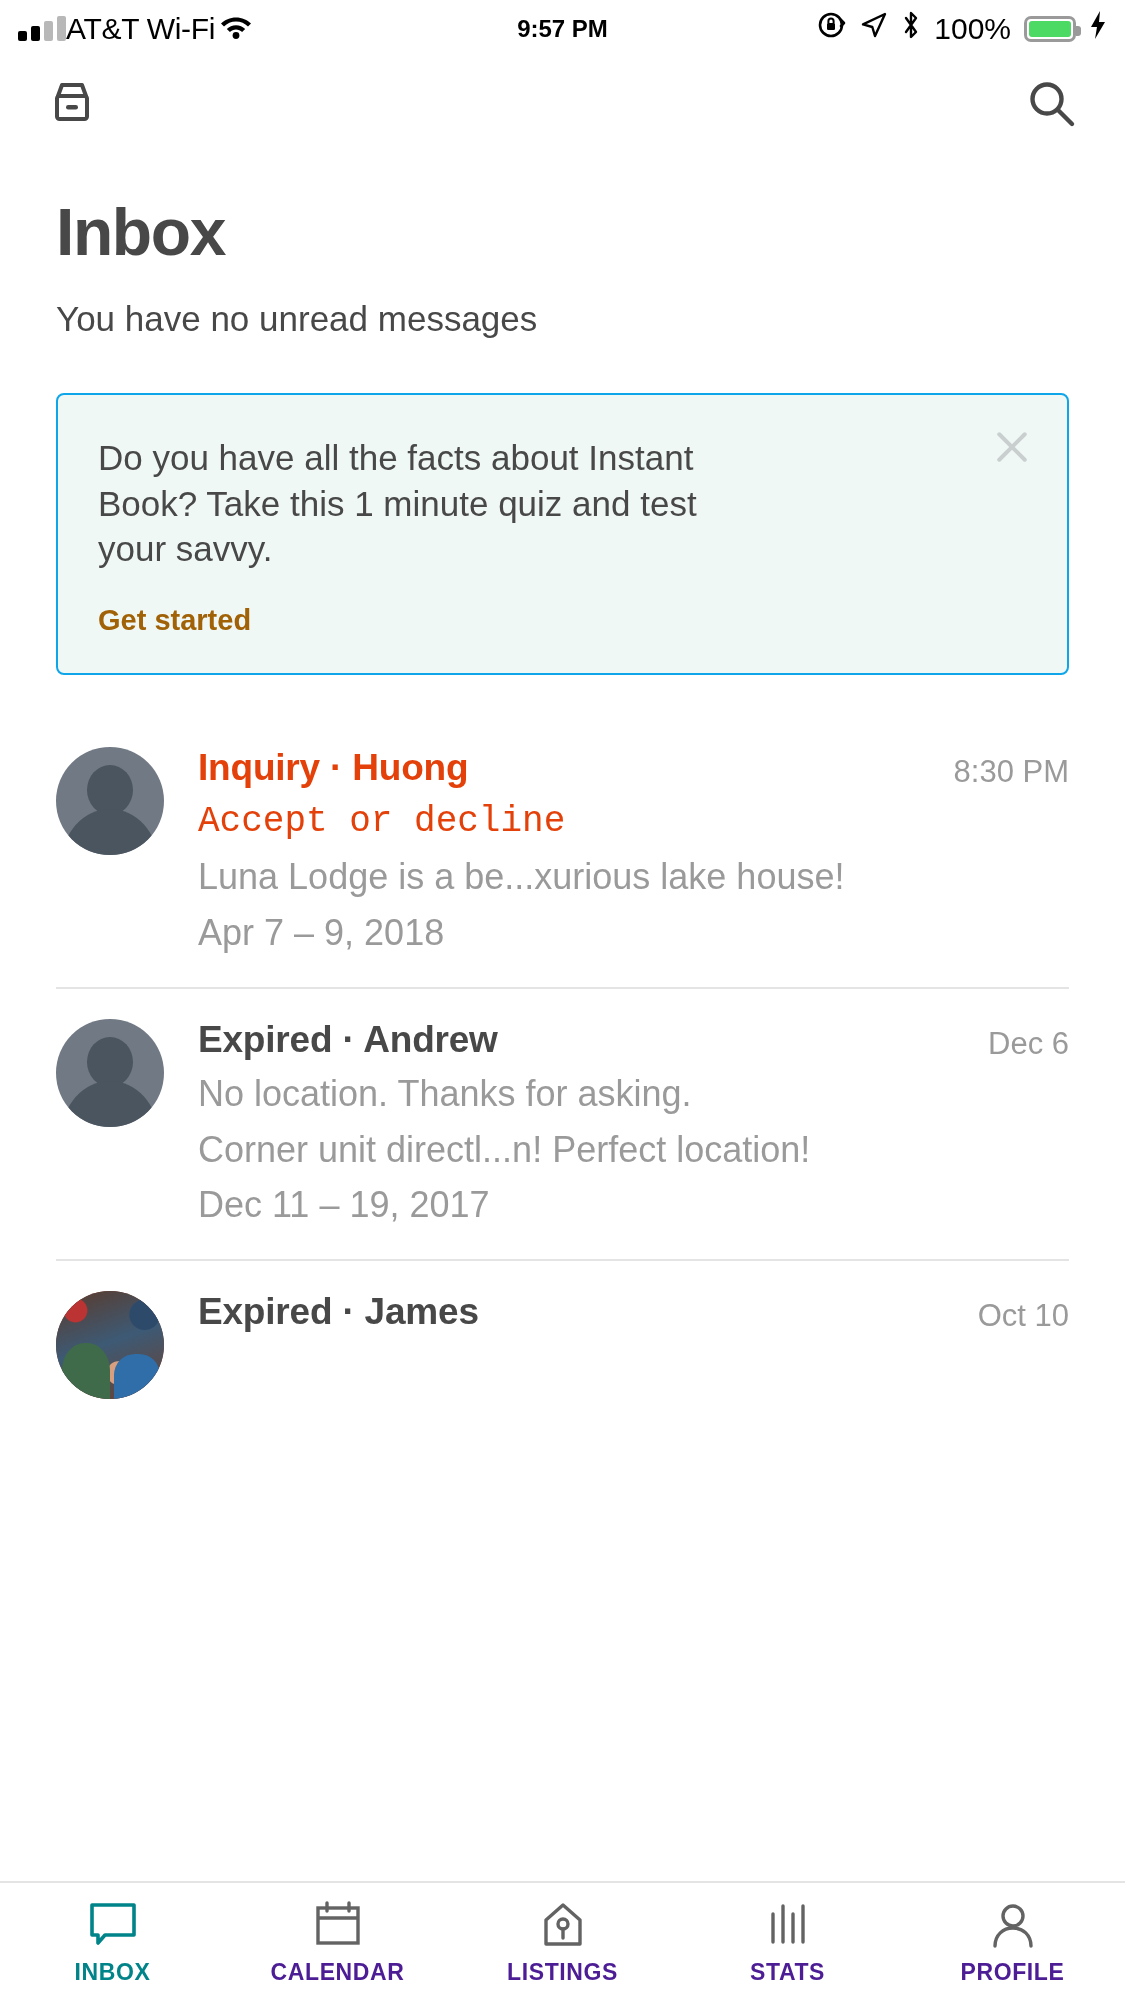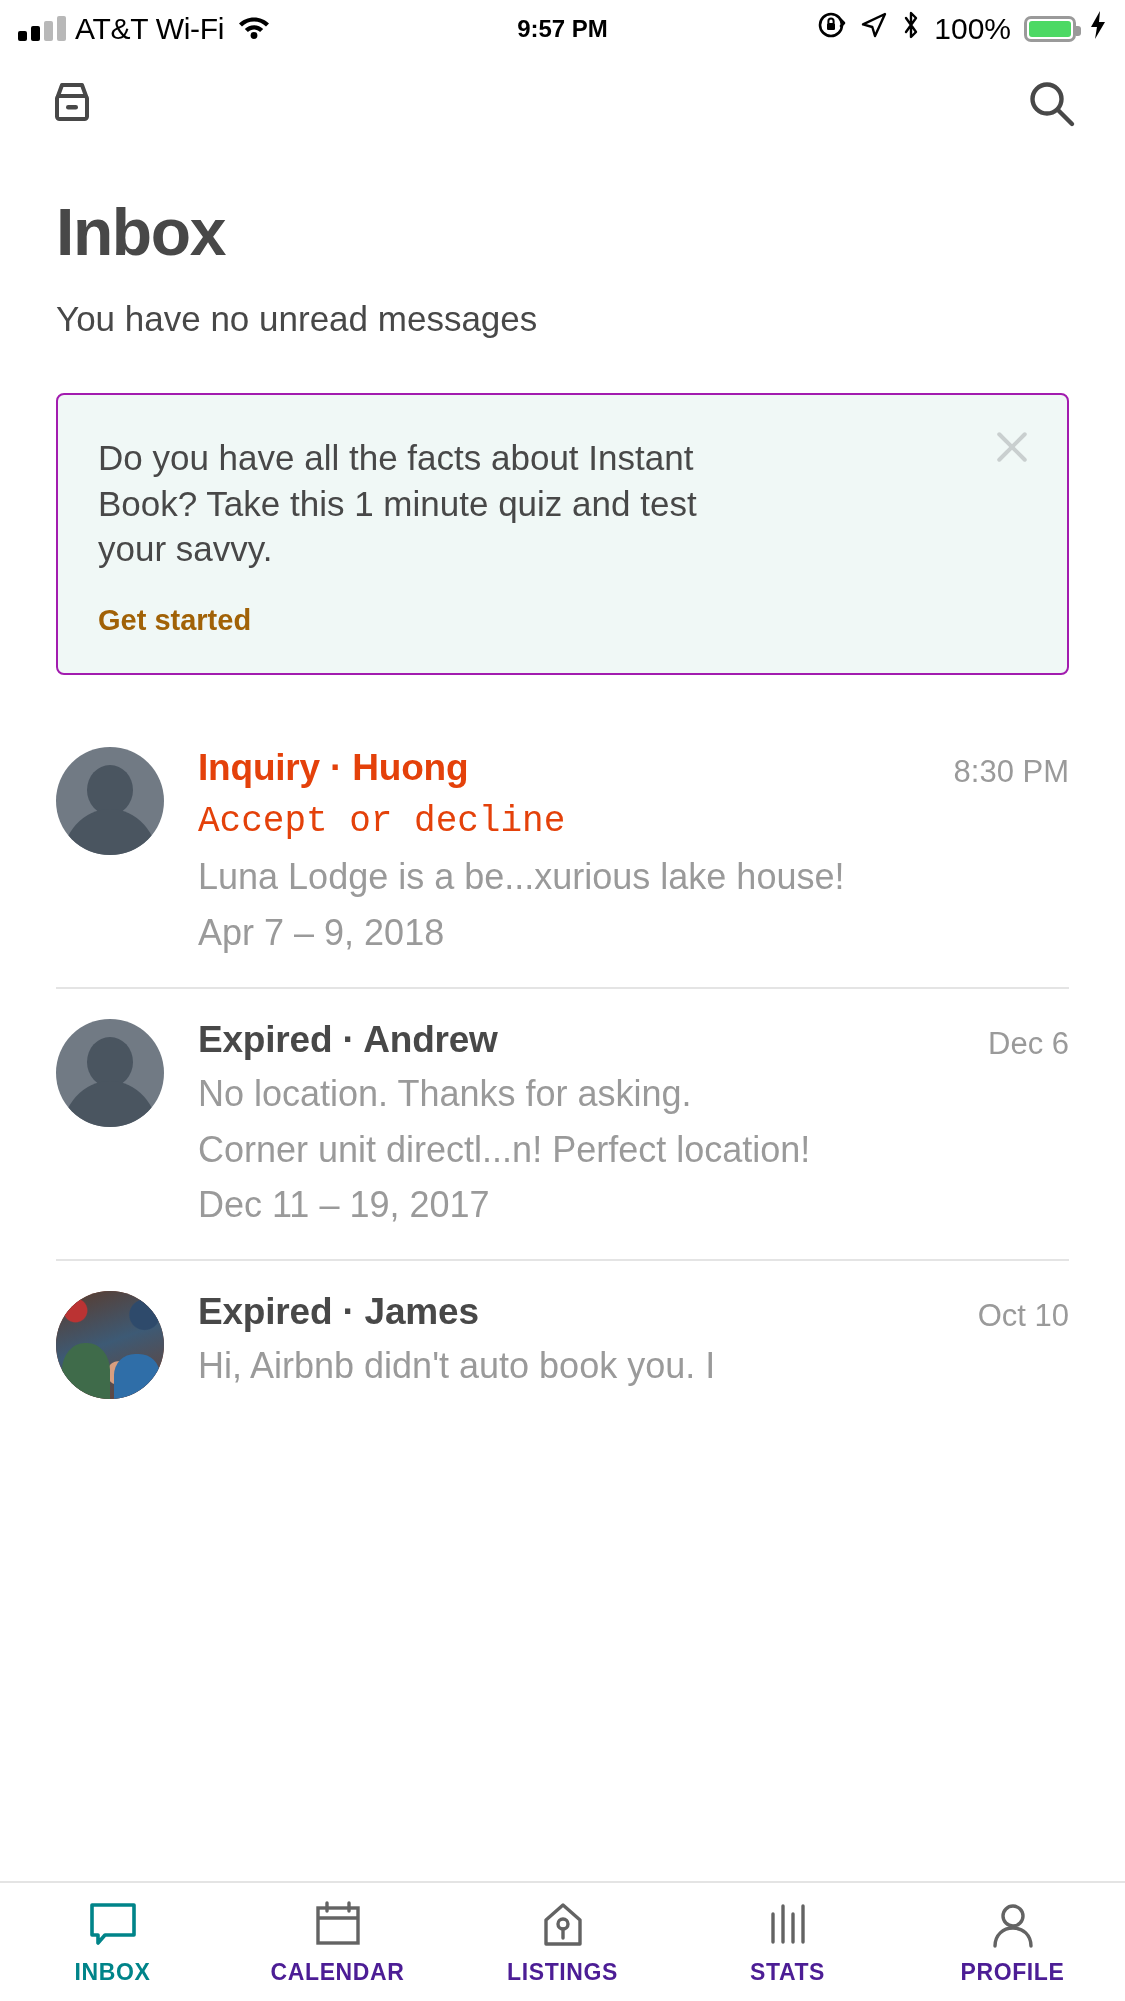--- a/index.html
+++ b/index.html
@@ -16,21 +16,21 @@
   .statusbar {
     height:58px;
     display:flex;
     align-items:center;
     padding:0 18px;
     font-size:31px;
     font-weight:bold;
     color:#000;
     position:relative;
   }
-  .sb-left { display:flex; align-items:center; gap:9px; }
+  .sb-left { display:flex; align-items:center; }
   .signal { display:flex; align-items:flex-end; gap:4px; height:24px; }
   .signal i { width:9px; border-radius:2px; background:#000; display:block; }
   .signal i:nth-child(1){ height:10px; }
   .signal i:nth-child(2){ height:15px; }
   .signal i:nth-child(3){ height:20px; background:#b8b8b8; }
   .signal i:nth-child(4){ height:25px; background:#b8b8b8; }
   .carrier { font-size:30px; font-weight:500; letter-spacing:-0.3px; }
   .wifi-ico { margin-left:4px; }
   .sb-center {
     position:absolute; left:0; right:0; text-align:center;
@@ -63,21 +63,21 @@
     color:#484848; line-height:1.0;
   }
   .page-sub {
     margin-top:34px; font-size:35px; color:#484848; font-weight:400;
   }
 
   
   .banner {
     margin:54px 56px 0 56px;
     background:#f0f8f6;
-    border:2px solid #a21caf;
+    border:2px solid #0ea5e9;
     border-radius:8px;
     padding:40px 40px 36px 40px;
     position:relative;
   }
   .banner-text {
     font-size:35px; line-height:1.30; color:#484848; max-width:620px;
   }
   .banner-cta {
     margin-top:32px; font-size:29px; color:#a16207; font-weight:bold;
     display:inline-block;
@@ -290,21 +290,20 @@
     <div class="avatar photo">
       <div class="p1"></div>
         <div class="p2"></div>
         <div class="p3"></div>
     </div>
     <div class="msg-body">
       <div class="msg-top">
         <div class="msg-title">Expired · James</div>
         <div class="msg-time">Oct 10</div>
       </div>
-      <div class="msg-line">Hi, Airbnb didn't auto book you. I</div>
     </div>
   </div>
 
 </div>
 
 <div class="tabbar">
 
   <div class="tab active">
     <span class="tab-ico">
       <svg width="50" height="48" viewBox="0 0 50 48">

